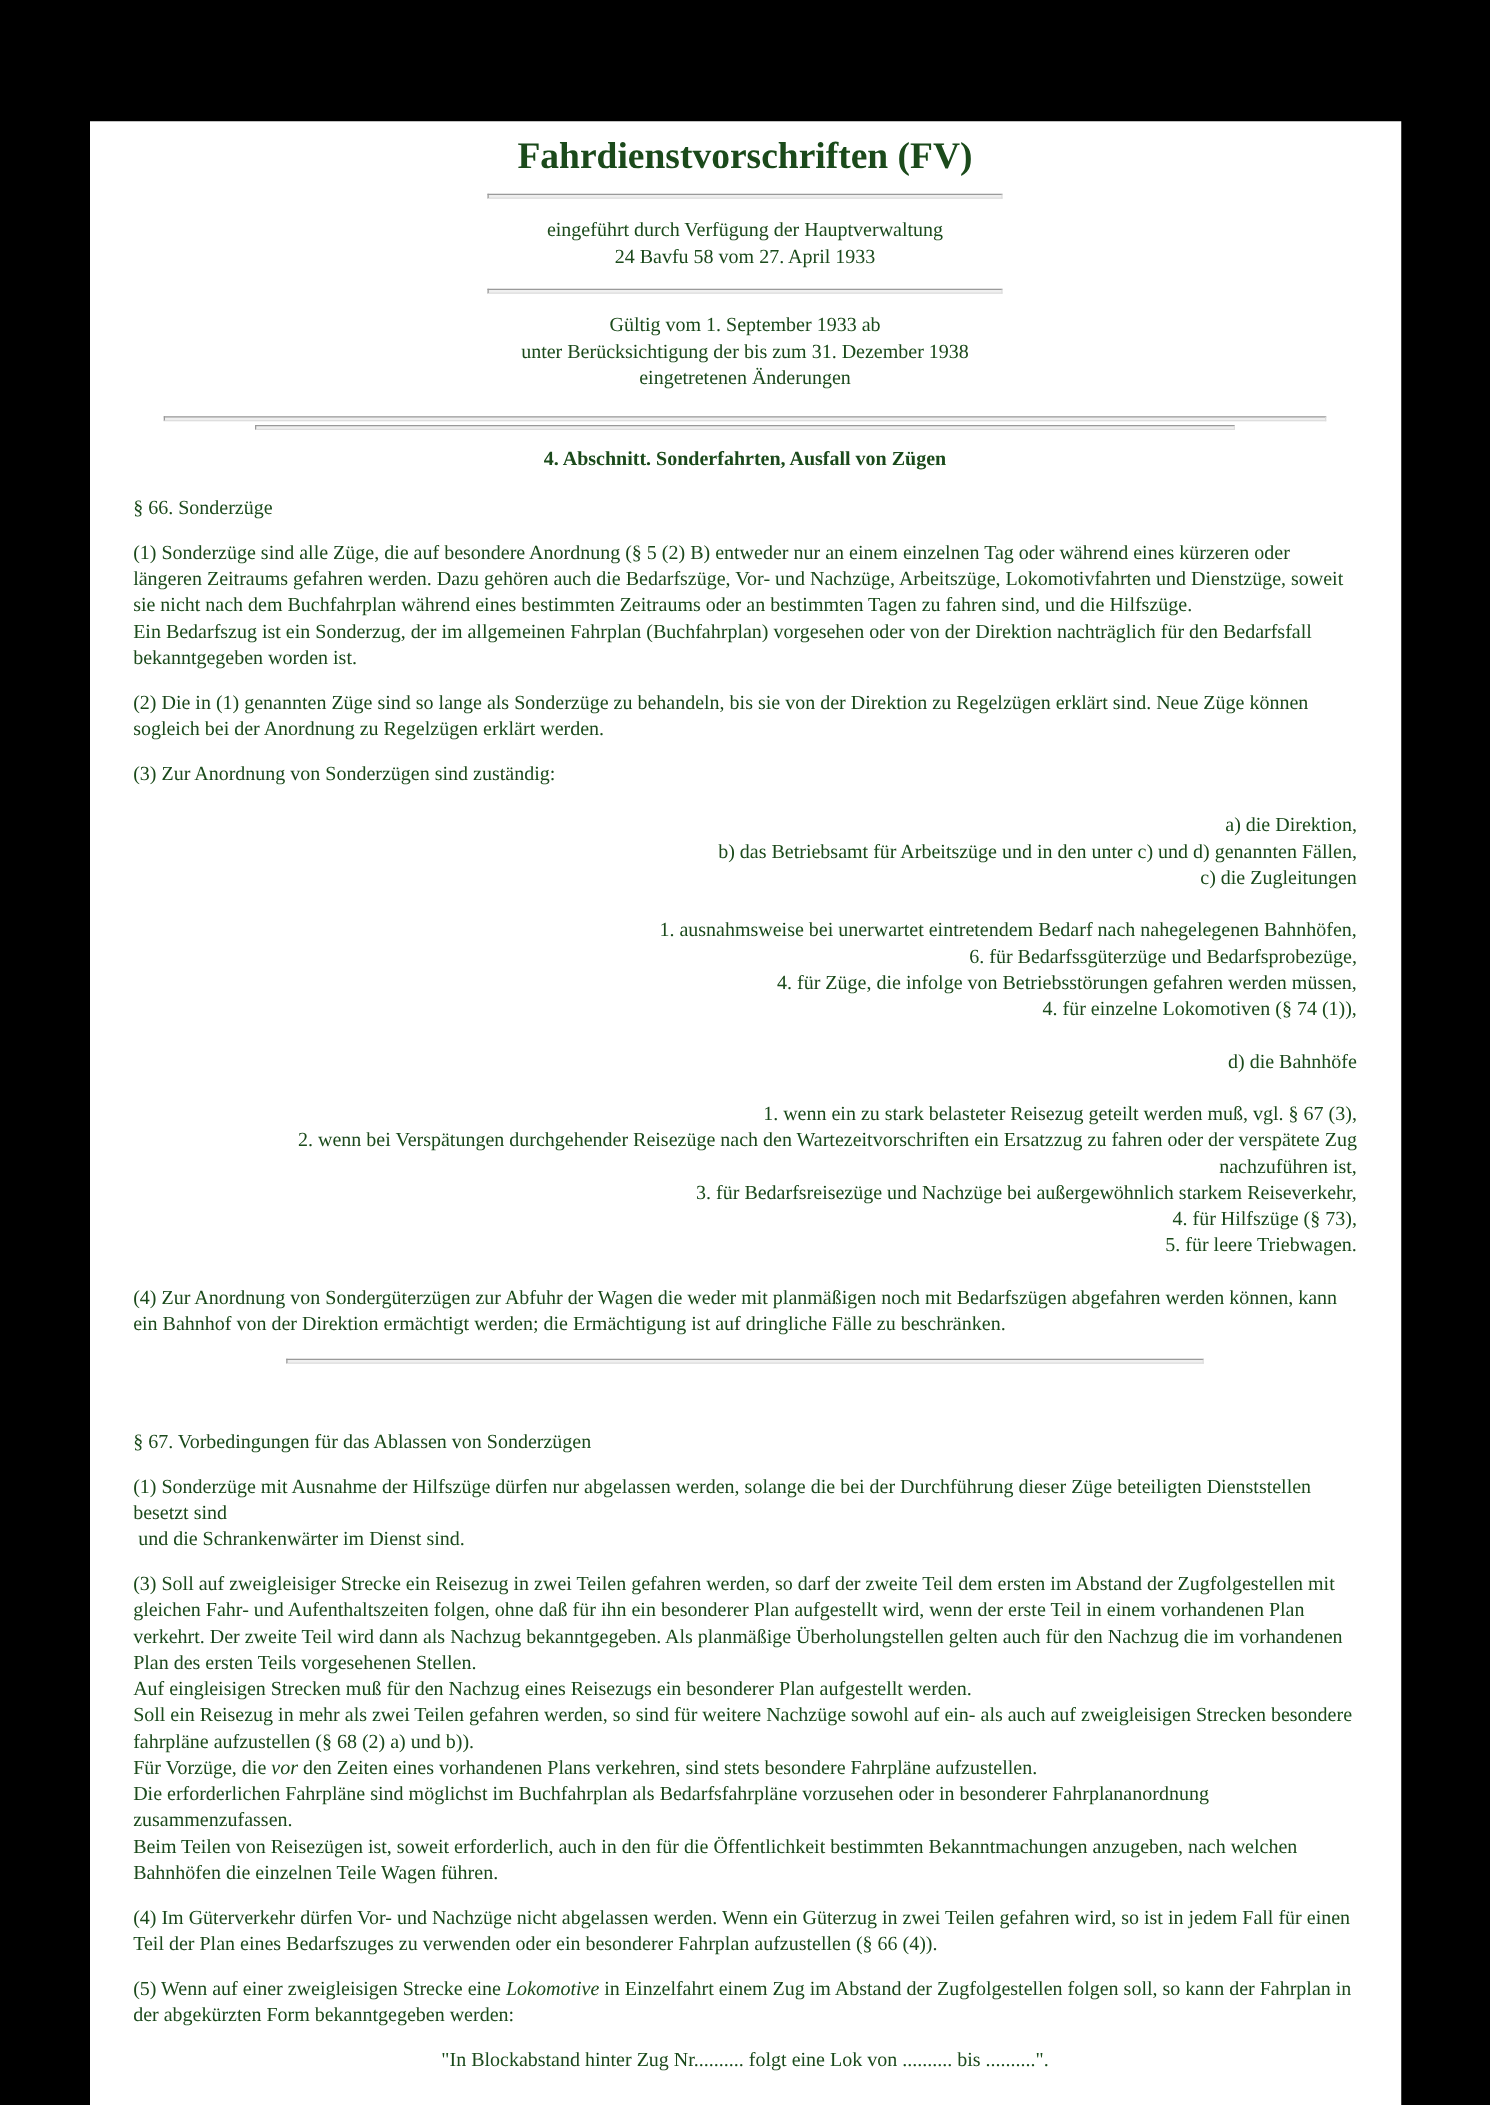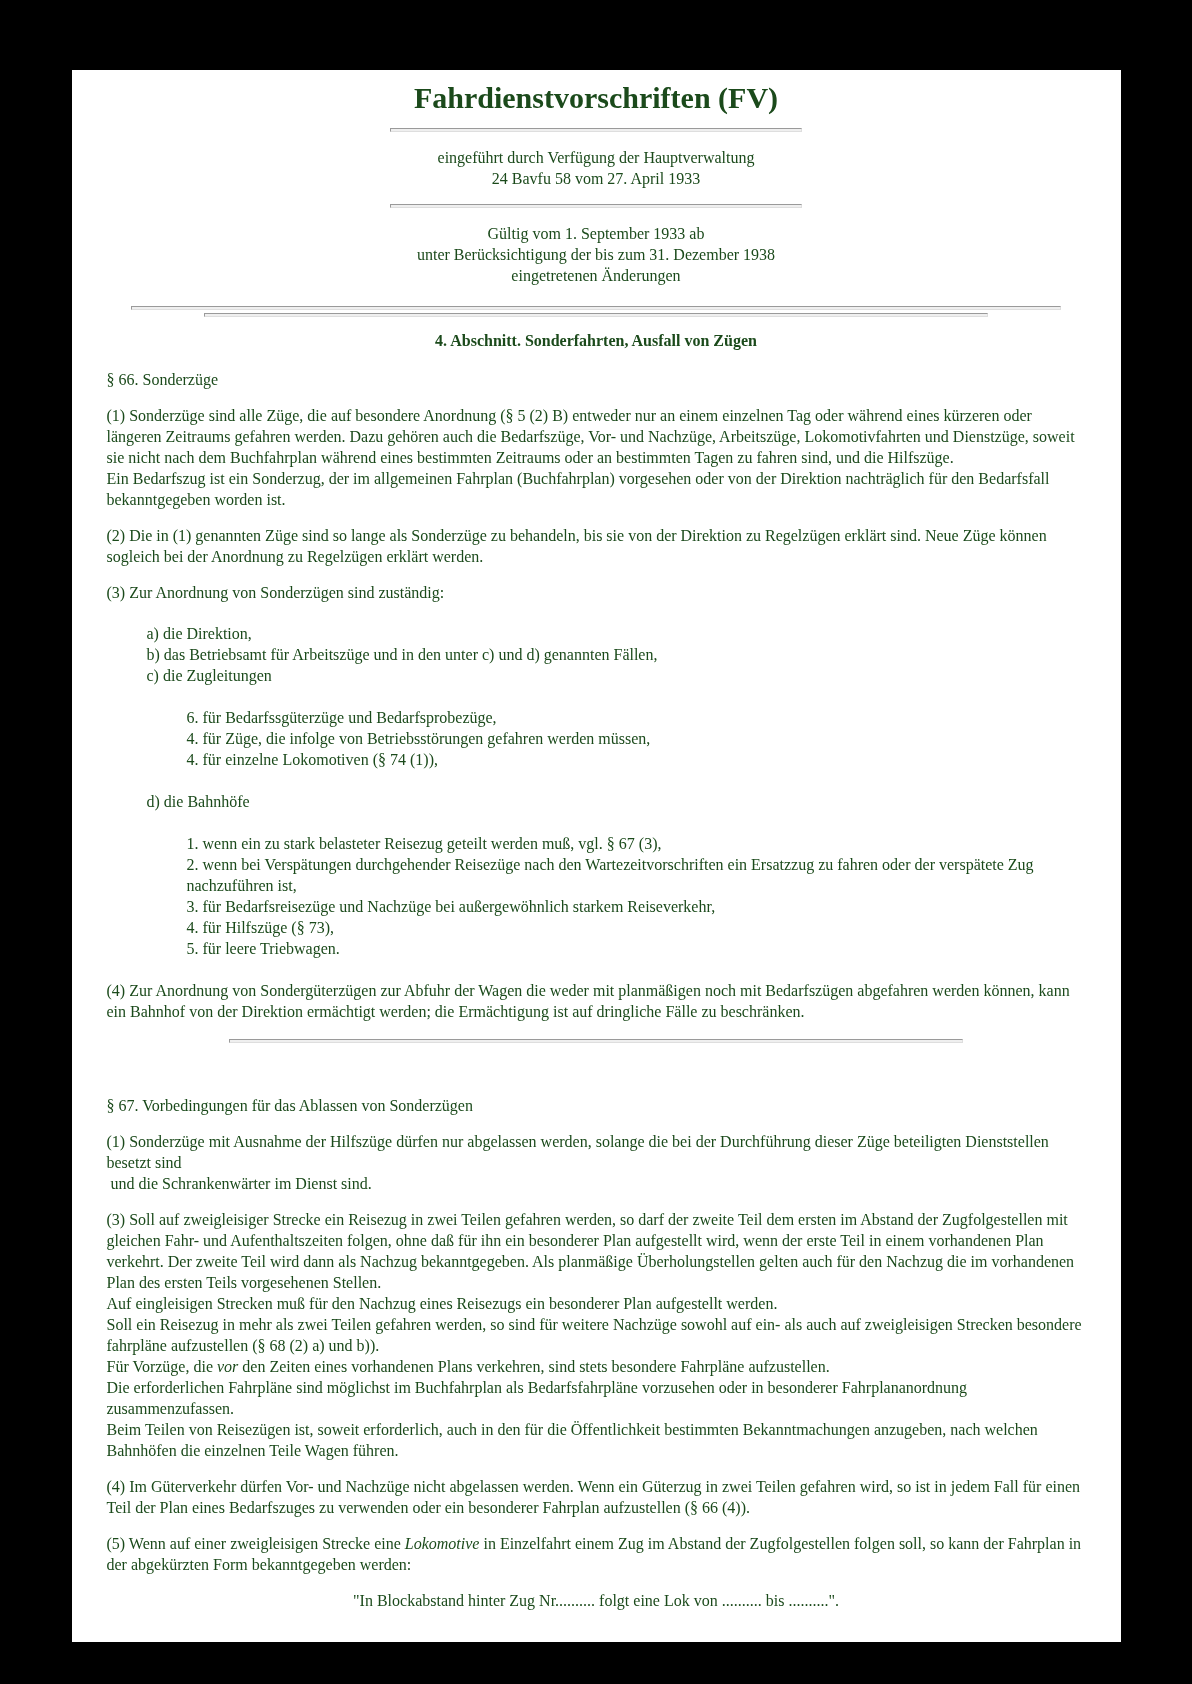--- a/index.html
+++ b/index.html
@@ -1,33 +1,33 @@
 <!DOCTYPE html>
 <html><head>
 <meta charset="utf-8">
 <style>
   html,body{margin:0;padding:0;background:#000;}
-  .canvas{width:1192px;height:1684px;background:#000;overflow:hidden;padding-top:70px;box-sizing:border-box;}
+  .canvas{width:1192px;height:1684px;background:#000;overflow:hidden;padding-top:97px;box-sizing:border-box;}
   .page{
     width:1049px;min-height:1528px;margin:0 auto;background:#fff;
     color:#1b4a1b;font-family:"Liberation Serif",serif;font-size:16px;line-height:21px;
     padding:4px 35px 16px;box-sizing:border-box;
   }
   .doc-title{font-size:30px;line-height:36px;font-weight:bold;text-align:center;margin:6px 0 12px;}
   .center{text-align:center;}
   p{margin:15px 0;}
   .rule{height:4px;background:#efefef;border:1px solid #9a9a9a;border-bottom-color:#dedede;border-right-color:#dedede;box-sizing:border-box;margin:10px auto;}
   .w40{width:42%;}
   .w95{width:95%;margin:20px auto 3px;}
   .w80{width:80%;margin:3px auto 5px;}
   .w75{width:75%;margin:17px auto;}
   .sec-title{font-weight:bold;text-align:center;margin:13px 0 4px;}
   .para-heading{font-weight:normal;margin:18px 0 15px;}
   .mt-lg{margin-top:52px;}
-  .indent1{margin-left:40px;margin-top:20px;margin-bottom:15px;}
+  .indent1{margin-left:40px;margin-top:20px;margin-bottom:15px;text-align:right;}
   .sub{margin:21px 0 21px 40px;}
   .quote{text-align:center;margin:15px 0;}
   i{font-style:italic;}
 </style>
 </head>
 <body>
 
 <div class="canvas">
   <div class="page">
 
@@ -63,20 +63,21 @@
     <p>(2) Die in (1) genannten Züge sind so lange als Sonderzüge zu behandeln, bis sie von der Direktion zu Regelzügen erklärt sind. Neue Züge können sogleich bei der Anordnung zu Regelzügen erklärt werden.</p>
 
     <p>(3) Zur Anordnung von Sonderzügen sind zuständig:</p>
 
     <div class="indent1">
       <div>a) die Direktion,</div>
       <div>b) das Betriebsamt für Arbeitszüge und in den unter c) und d) genannten Fällen,</div>
       <div>c) die Zugleitungen</div>
 
       <div class="sub">
+        <div>1. ausnahmsweise bei unerwartet eintretendem Bedarf nach nahegelegenen Bahnhöfen,</div>
         <div>6. für Bedarfssgüterzüge und Bedarfsprobezüge,</div>
         <div>4. für Züge, die infolge von Betriebsstörungen gefahren werden müssen,</div>
         <div>4. für einzelne Lokomotiven (§ 74 (1)),</div>
       </div>
 
       <div>d) die Bahnhöfe</div>
 
       <div class="sub">
         <div>1. wenn ein zu stark belasteter Reisezug geteilt werden muß, vgl. § 67 (3),</div>
         <div>

